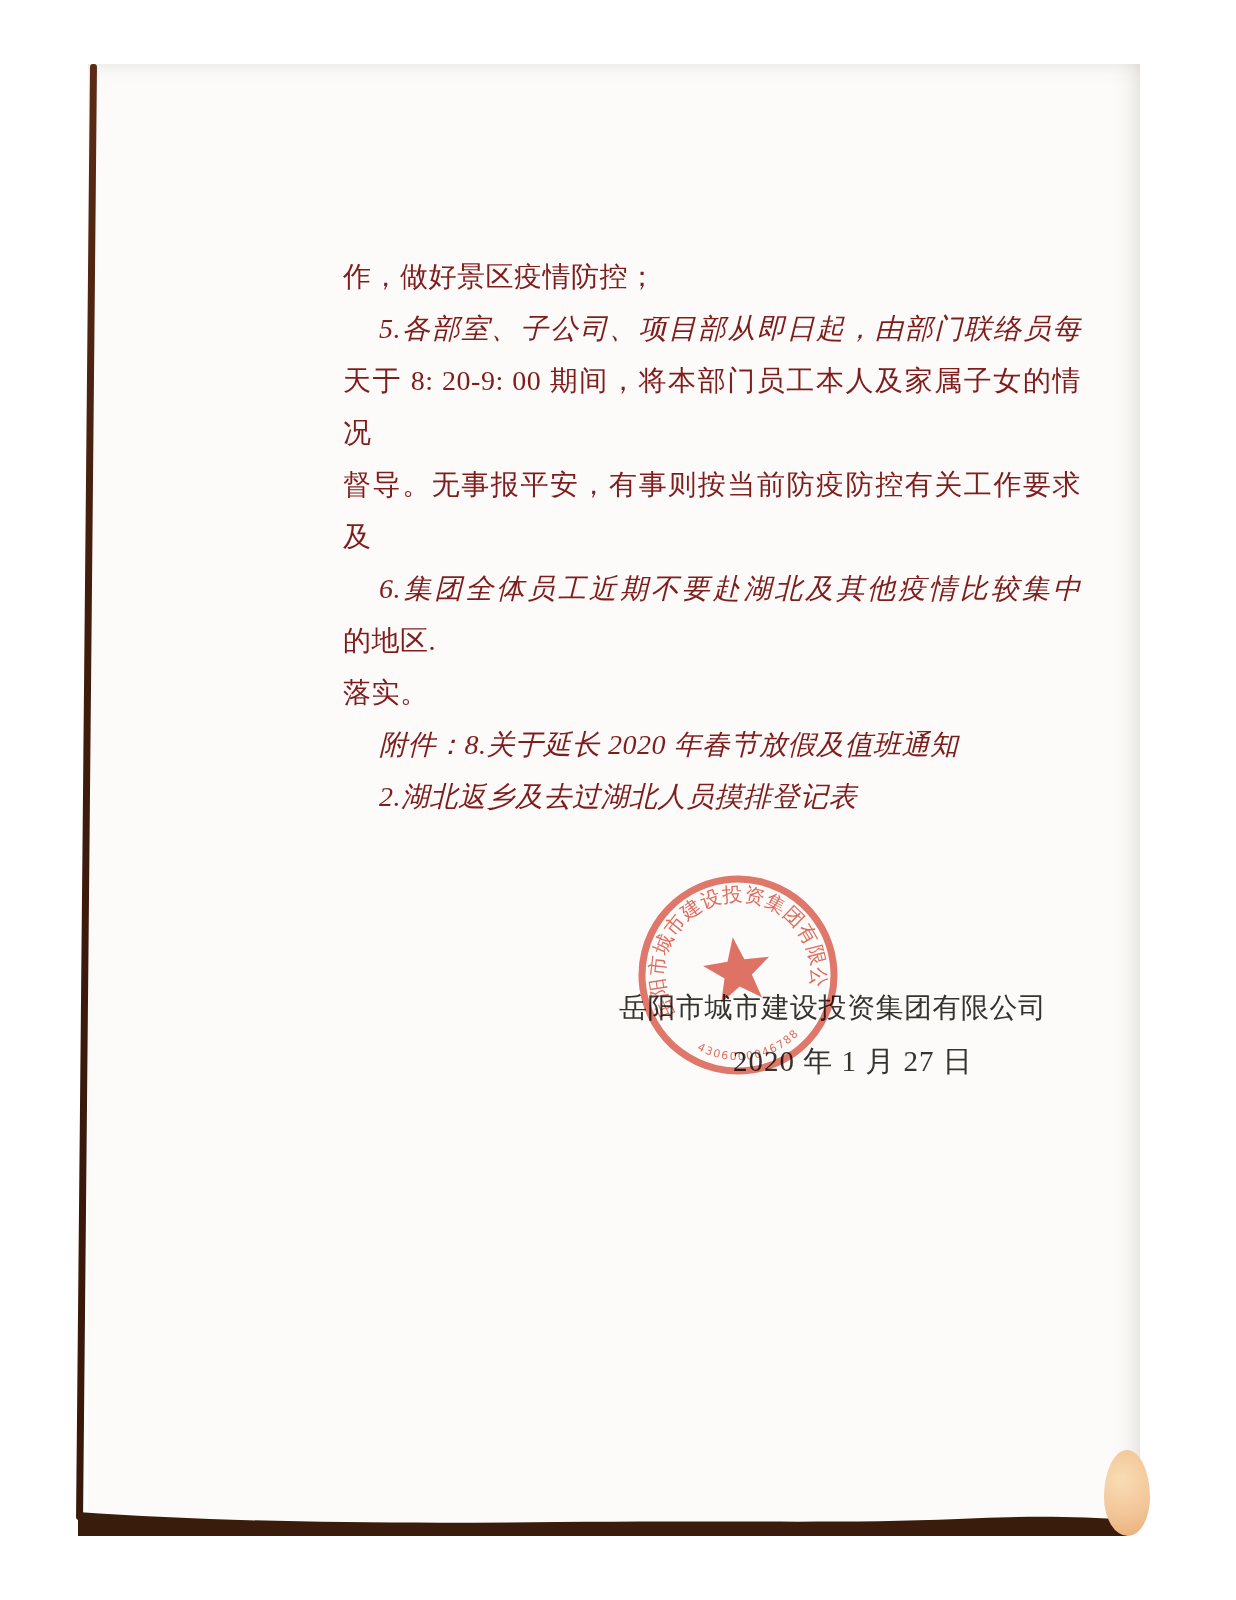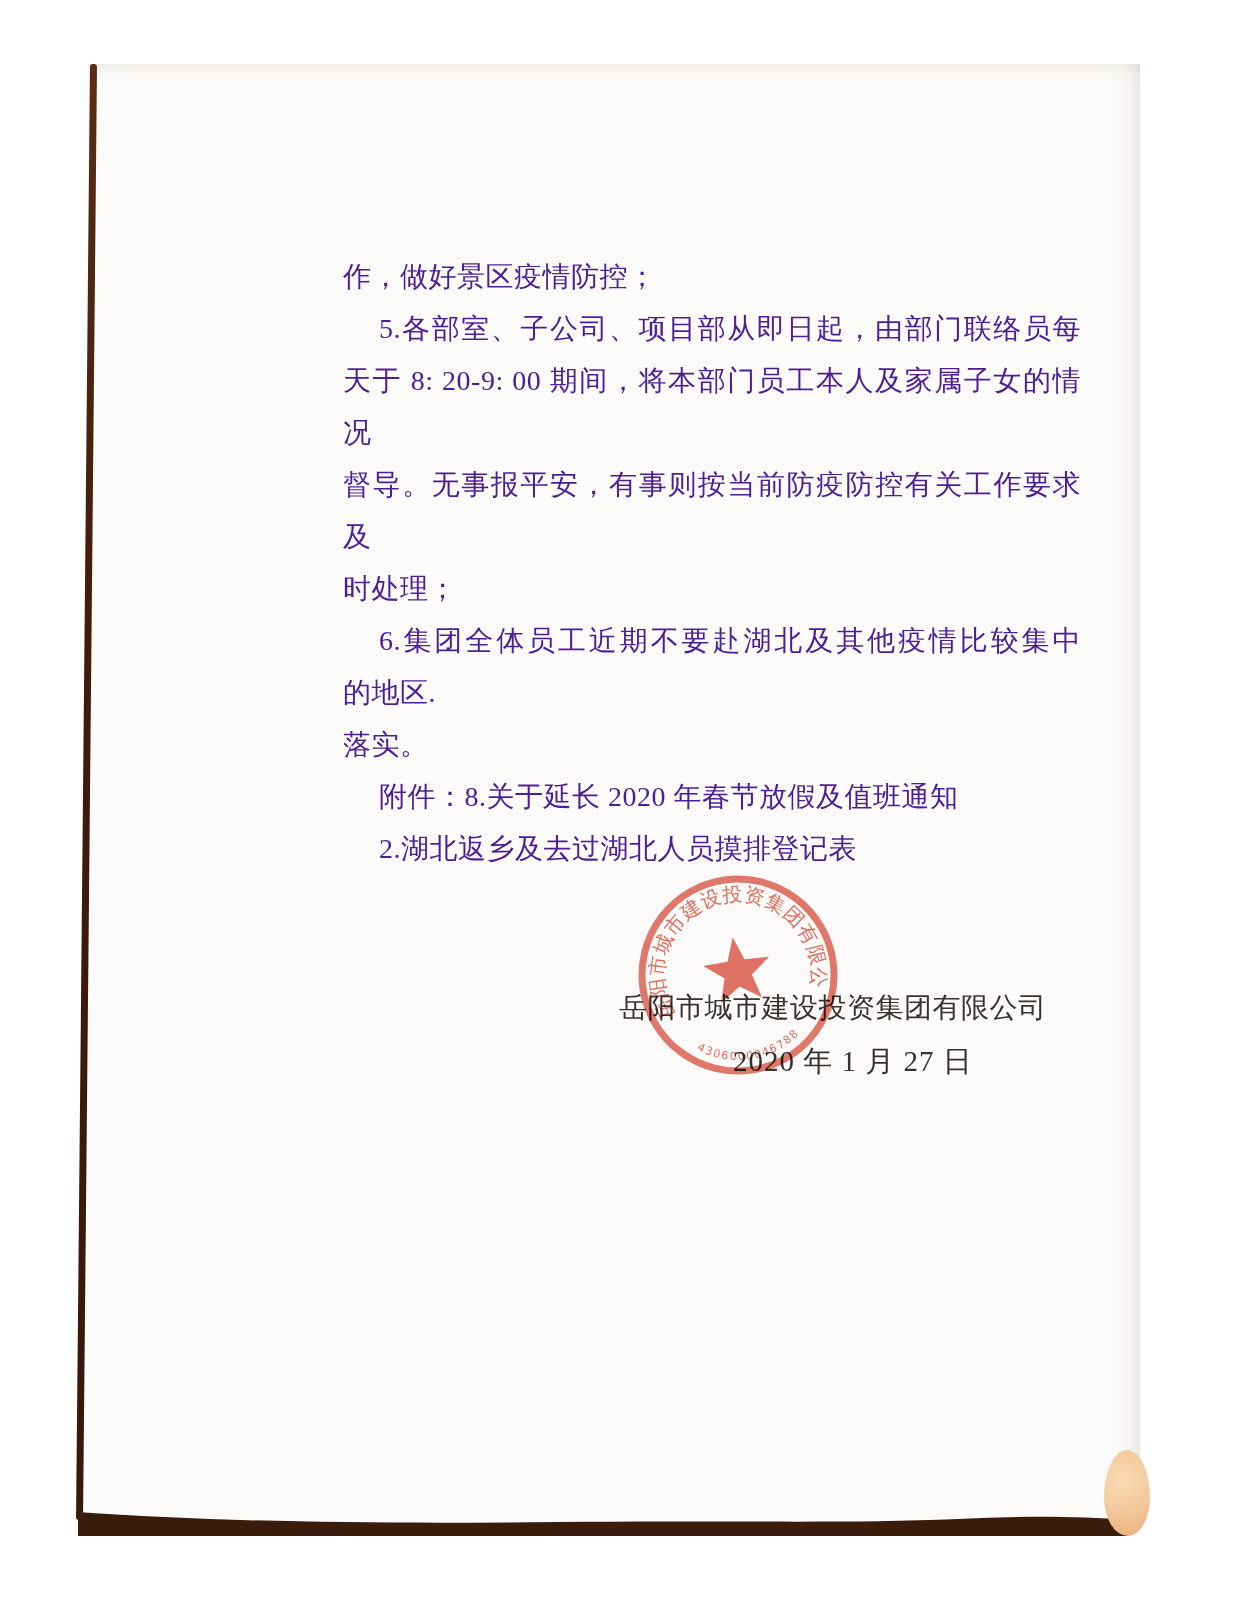--- a/index.html
+++ b/index.html
@@ -22,25 +22,25 @@
   }
   .bottom-band{position:absolute;left:78px;top:1510px;}
   .finger{
     position:absolute;left:1104px;top:1450px;width:46px;height:86px;
     border-radius:50% 50% 48% 52% / 55% 55% 45% 45%;
     background:radial-gradient(circle at 38% 35%, #f9dcb4, #f2c698 55%, #e8ae79);
     z-index:9;
   }
   .body-text{
     position:absolute;left:255px;top:187px;width:738px;
-    font-size:28px;line-height:52px;color:#4c1d95;letter-spacing:0.5px;
+    font-size:28px;line-height:52px;color:#7f1d1d;letter-spacing:0.5px;
   }
   .line{white-space:nowrap;}
   .line.fill{white-space:normal;text-align:justify;text-align-last:justify;}
-  .line.indent{text-indent:36px;}
+  .line.indent{text-indent:36px;font-style:italic;}
   .sig{position:absolute;color:#36332e;white-space:nowrap;}
   .sig.company{left:531px;top:929px;font-size:28px;line-height:30px;letter-spacing:0.5px;}
   .sig.date{left:645px;top:983px;font-size:29px;line-height:28px;letter-spacing:1px;}
   .seal{
     position:absolute;left:628px;top:865px;width:220px;height:220px;
     mix-blend-mode:multiply;opacity:0.9;z-index:5;
   }
   .seal .arc-text{
     font-family:"Liberation Serif","DejaVu Serif",serif;
     font-size:20px;letter-spacing:0.5px;fill:#d8503f;fill-opacity:0.92;
@@ -55,21 +55,20 @@
 
 <div class="stage">
 
   <div class="paper">
 
     <div class="body-text">
       <div class="line">作，做好景区疫情防控；</div>
       <div class="line fill indent">5.各部室、子公司、项目部从即日起，由部门联络员每</div>
       <div class="line fill">天于 8: 20-9: 00 期间，将本部门员工本人及家属子女的情况</div>
       <div class="line fill">督导。无事报平安，有事则按当前防疫防控有关工作要求及</div>
-      <div class="line">时处理；</div>
       <div class="line fill indent">6.集团全体员工近期不要赴湖北及其他疫情比较集中</div>
       <div class="line">的地区.</div>
       <div class="line">落实。</div>
       <div class="line indent">附件：8.关于延长 2020 年春节放假及值班通知</div>
       <div class="line indent">2.湖北返乡及去过湖北人员摸排登记表</div>
     </div>
 
     <div class="sig company">岳阳市城市建设投资集团有限公司</div>
     <div class="sig date">2020 年 1 月 27 日</div>
 

